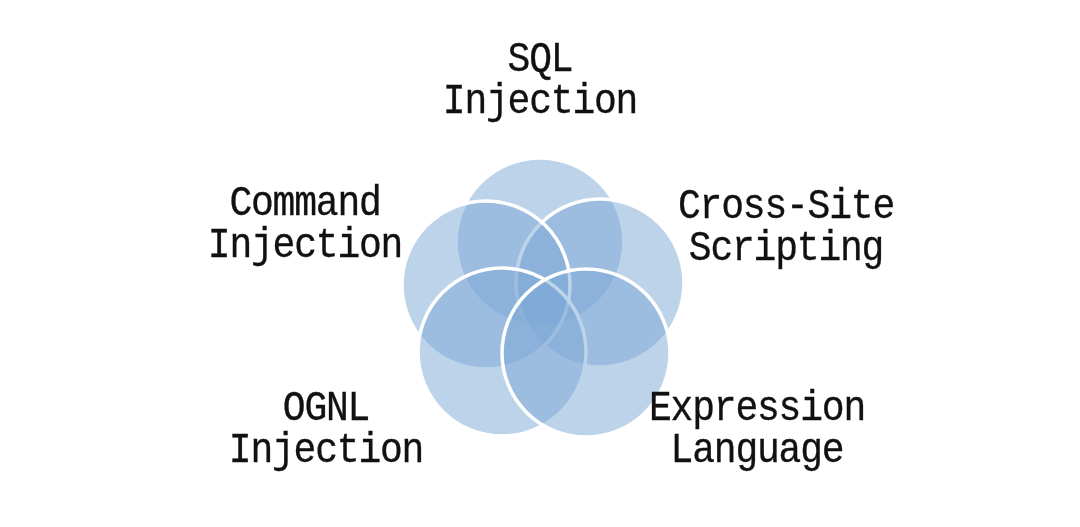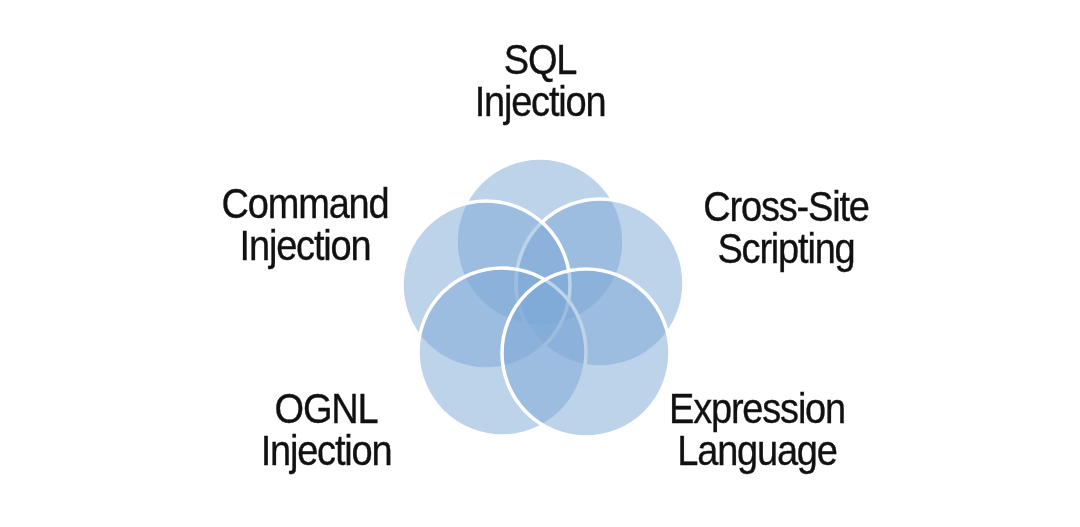--- a/index.html
+++ b/index.html
@@ -1,18 +1,18 @@
 <!DOCTYPE html>
 <html><head>
 <meta charset="utf-8">
 <style>
   html,body{margin:0;padding:0;}
   body{width:1080px;height:527px;background:#ffffff;overflow:hidden;position:relative;
        font-family:"Liberation Sans",sans-serif;}
-  .stage{position:absolute;inset:0;}
+  .stage{position:absolute;inset:0;font-family:Liberation Mono, monospace;}
   svg{position:absolute;left:0;top:0;}
   .venn-circle{stroke-width:3.5;}
   .label{position:absolute;transform:translate(-50%,-50%) scaleY(1.1);
          font-size:38px;line-height:38px;letter-spacing:-1.2px;
          text-align:center;white-space:nowrap;font-weight:400;
          -webkit-text-stroke:0.3px currentColor;}
 </style>
 </head>
 <body>
 

